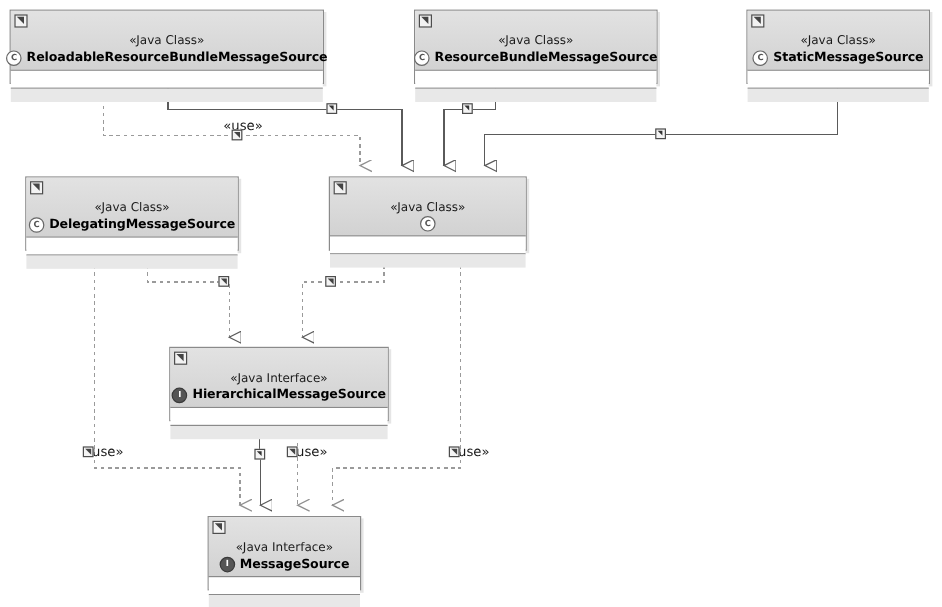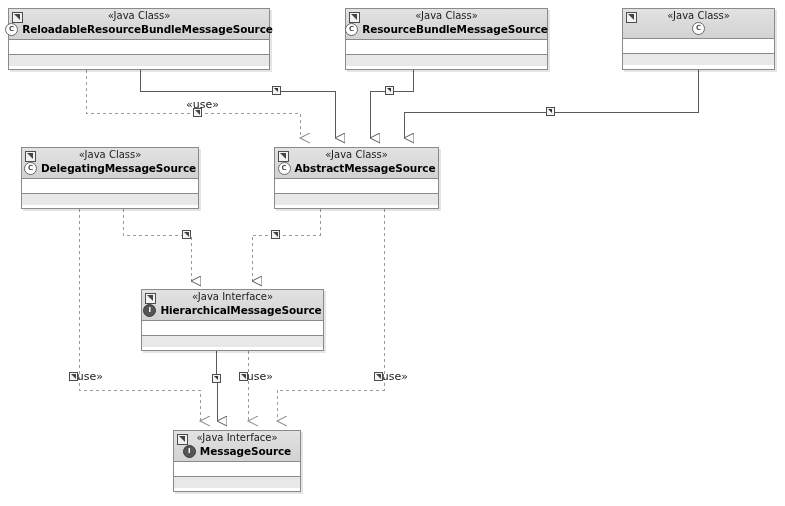--- a/index.html
+++ b/index.html
@@ -34,21 +34,21 @@
     border: 1px solid #8a8a8a;
     background: #ffffff;
     box-shadow: 2px 2px 0 rgba(0,0,0,0.10);
     z-index: 5;
   }
   .node-header {
     position: relative;
     background: #d9d9d9;
     background: linear-gradient(to bottom, #e2e2e2 0%, #d2d2d2 100%);
     border-bottom: 1px solid #8a8a8a;
-    padding: 0 2px 3px 2px;
+    padding: 19px 2px 3px 2px;
     text-align: center;
   }
   .stereotype {
     font-size: 10px;
     color: #1a1a1a;
     line-height: 13px;
     letter-spacing: 0px;
     white-space: nowrap;
   }
   .name-row {
@@ -221,20 +221,21 @@
     <div class="compartment"></div>
     <div class="compartment last"></div>
   </div>
 
   <div class="uml-node" style="left:622px; top:8px; width:153px; height:62px;">
     <div class="node-header">
       <span class="corner-badge"></span>
       <div class="stereotype">«Java Class»</div>
       <div class="name-row">
         <span class="type-icon">C</span>
+        <span class="node-title">StaticMessageSource</span>
       </div>
     </div>
     <div class="compartment"></div>
     <div class="compartment last"></div>
   </div>
 
   <div class="uml-node" style="left:21px; top:147px; width:178px; height:62px;">
     <div class="node-header">
       <span class="corner-badge"></span>
       <div class="stereotype">«Java Class»</div>
@@ -246,21 +247,20 @@
     <div class="compartment"></div>
     <div class="compartment last"></div>
   </div>
 
   <div class="uml-node" style="left:274px; top:147px; width:165px; height:62px;">
     <div class="node-header">
       <span class="corner-badge"></span>
       <div class="stereotype">«Java Class»</div>
       <div class="name-row">
         <span class="type-icon">C</span>
-        <span class="node-title">AbstractMessageSource</span>
       </div>
     </div>
     <div class="compartment"></div>
     <div class="compartment last"></div>
   </div>
 
   <div class="uml-node" style="left:141px; top:289px; width:183px; height:62px;">
     <div class="node-header">
       <span class="corner-badge"></span>
       <div class="stereotype">«Java Interface»</div>

